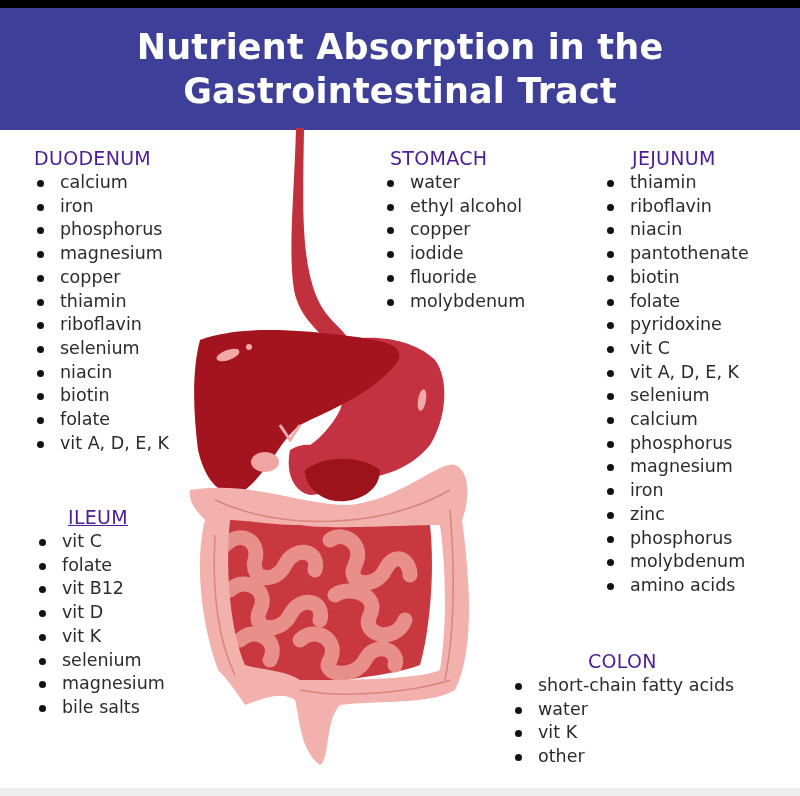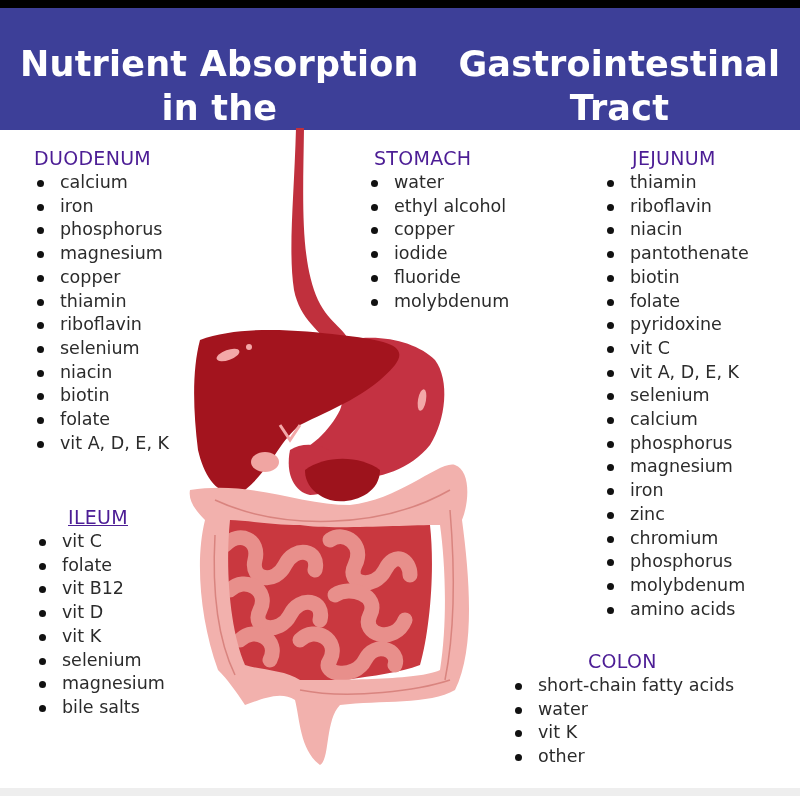--- a/index.html
+++ b/index.html
@@ -2,32 +2,32 @@
 <html><head>
 <meta charset="utf-8">
 <style>
   * { box-sizing: border-box; margin: 0; padding: 0; }
   html, body { width: 800px; height: 796px; background: #fff; overflow: hidden; }
   body { position: relative; font-family: "DejaVu Sans", sans-serif; color: #222; }
   .topbar { position: absolute; left: 0; top: 0; width: 800px; height: 8px; background: #000; }
   .banner {
     position: absolute; left: 0; top: 8px; width: 800px; height: 122px;
     background: #3d3f98; color: #fff; text-align: center;
-    display: flex; flex-direction: row; justify-content: center; align-items: flex-end;
+    display: flex; flex-direction: column; justify-content: center; align-items: center;
   }
   .banner .line { font-size: 35px; font-weight: bold; line-height: 44px; letter-spacing: 0.2px; }
   .section { position: absolute; }
   .section h2 { font-size: 19px; font-weight: normal; color: #4c1d95; letter-spacing: 0.3px; line-height: 24px; margin-bottom: 1px; }
   .section ul { list-style: none; }
   .section li { font-size: 17.5px; line-height: 23.7px; color: #2b2b2b; white-space: nowrap; position: relative; padding-left: 26px; }
   .section li::before {
     content: ""; position: absolute; left: 3px; top: 9px; width: 7px; height: 7px; border-radius: 50%; background: #111;
   }
   #duodenum { left: 34px; top: 146px; }
-  #stomach { left: 368px; top: 146px; }
+  #stomach { left: 384px; top: 146px; }
   #stomach h2 { margin-left: 6px; }
   #jejunum { left: 604px; top: 146px; }
   #jejunum h2 { margin-left: 28px; }
   #ileum { left: 36px; top: 505px; }
   #ileum h2 { margin-left: 32px; text-decoration: underline; }
   #colon { left: 512px; top: 649px; }
   #colon h2 { margin-left: 76px; }
   .illus { position: absolute; left: 175px; top: 125px; width: 320px; height: 640px; }
   .bottombar { position: absolute; left: 0; bottom: 0; width: 800px; height: 8px; background: #eeeeee; }
 </style>
@@ -116,21 +116,20 @@
     <li>folate</li>
     <li>pyridoxine</li>
     <li>vit C</li>
     <li>vit A, D, E, K</li>
     <li>selenium</li>
     <li>calcium</li>
     <li>phosphorus</li>
     <li>magnesium</li>
     <li>iron</li>
     <li>zinc</li>
-    <li>chromium</li>
     <li>phosphorus</li>
     <li>molybdenum</li>
     <li>amino acids</li>
   </ul>
 </div>
 
 <div class="section" id="ileum">
   <h2>ILEUM</h2>
   <ul>
     <li>vit C</li>

